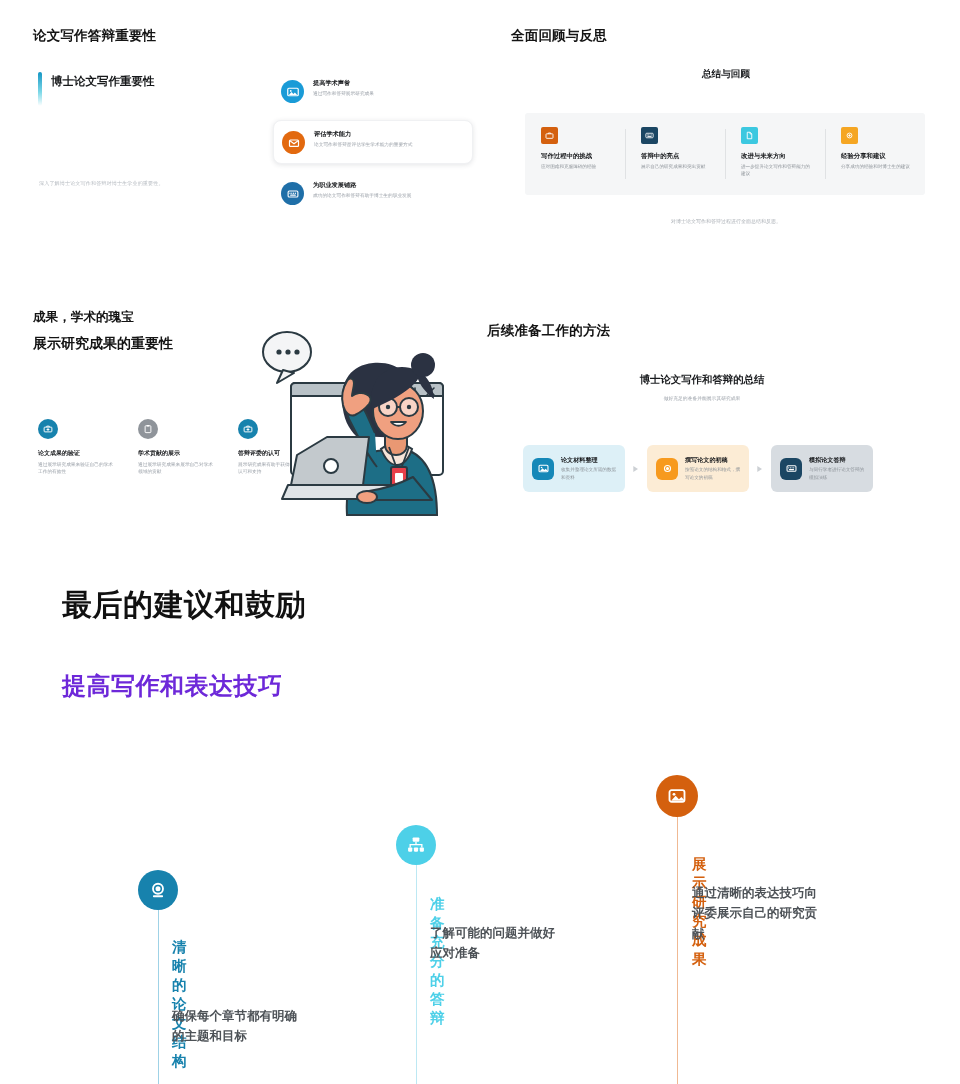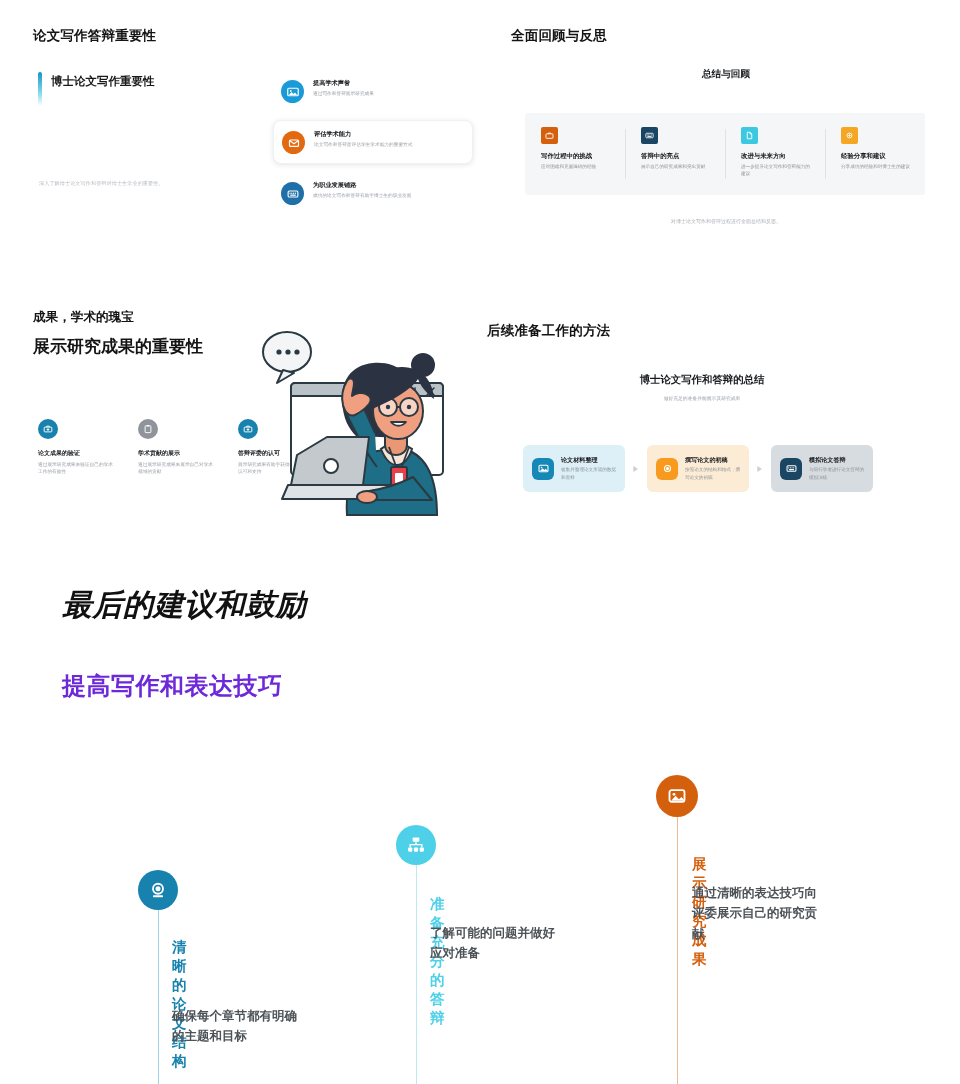--- a/index.html
+++ b/index.html
@@ -85,21 +85,21 @@
   .p2-title { font-size: 6.4px; font-weight: bold; color: #17191c; line-height: 1.25; }
   .p2-desc  { font-size: 4.6px; color: #8c9298; line-height: 1.6; margin-top: 3px; }
   .p2-caption {
     position: absolute; left: 0; right: 0; top: 190px;
     text-align: center; font-size: 5px; color: #a9aeb4;
   }
 
   
   #panel3 { left: 33px; top: 309px; width: 450px; height: 215px; }
   .p3-h1 { font-size: 12.6px; font-weight: bold; color: #141414; }
-  .p3-h2 { font-size: 17px; font-weight: bold; color: #141414; margin-top: 9px; }
+  .p3-h2 { font-size: 14px; font-weight: bold; color: #141414; margin-top: 9px; }
   .p3-items { position: absolute; left: 5px; top: 110px; display: flex; gap: 24px; }
   .p3-item { width: 76px; }
   .p3-ico {
     width: 20px; height: 20px; border-radius: 50%;
     display: flex; align-items: center; justify-content: center;
     color: #fff; margin-bottom: 11px;
   }
   .p3-ico svg { width: 10px; height: 10px; display: block; }
   .p3-title { font-size: 6px; font-weight: bold; color: #17191c; line-height: 1.3; }
   .p3-desc  { font-size: 4.7px; color: #9aa0a8; line-height: 1.6; margin-top: 3px; }
@@ -132,21 +132,21 @@
   .p4-sico svg { width: 11px; height: 11px; display: block; }
   .p4-stitle { font-size: 6.1px; font-weight: bold; color: #17191c; line-height: 1.25; }
   .p4-sdesc  { font-size: 4.6px; color: #8c9298; line-height: 1.6; margin-top: 2.5px; }
   .p4-arrow { margin: 0 7px; color: #ccd0d4; display: flex; align-items: center; }
   .p4-arrow svg { width: 8px; height: 8px; display: block; }
 
   
   #bottom { position: absolute; left: 0; top: 560px; width: 960px; height: 524px; }
   .b-title {
     position: absolute; left: 62px; top: 25px;
-    font-size: 30px; font-weight: bold; color: #111; letter-spacing: .5px; font-style: italic;
+    font-size: 30px; font-weight: bold; color: #111; letter-spacing: .5px;
   }
   .b-sub {
     position: absolute; left: 62px; top: 110px;
     font-size: 24px; font-weight: bold; color: #6d28d9; letter-spacing: .5px;
   }
   .tl-node { position: absolute; }
   .tl-line { position: absolute; width: 1.4px; }
   .tl-bubble {
     position: absolute; width: 40px; height: 40px; border-radius: 50%;
     display: flex; align-items: center; justify-content: center; color: #fff;

